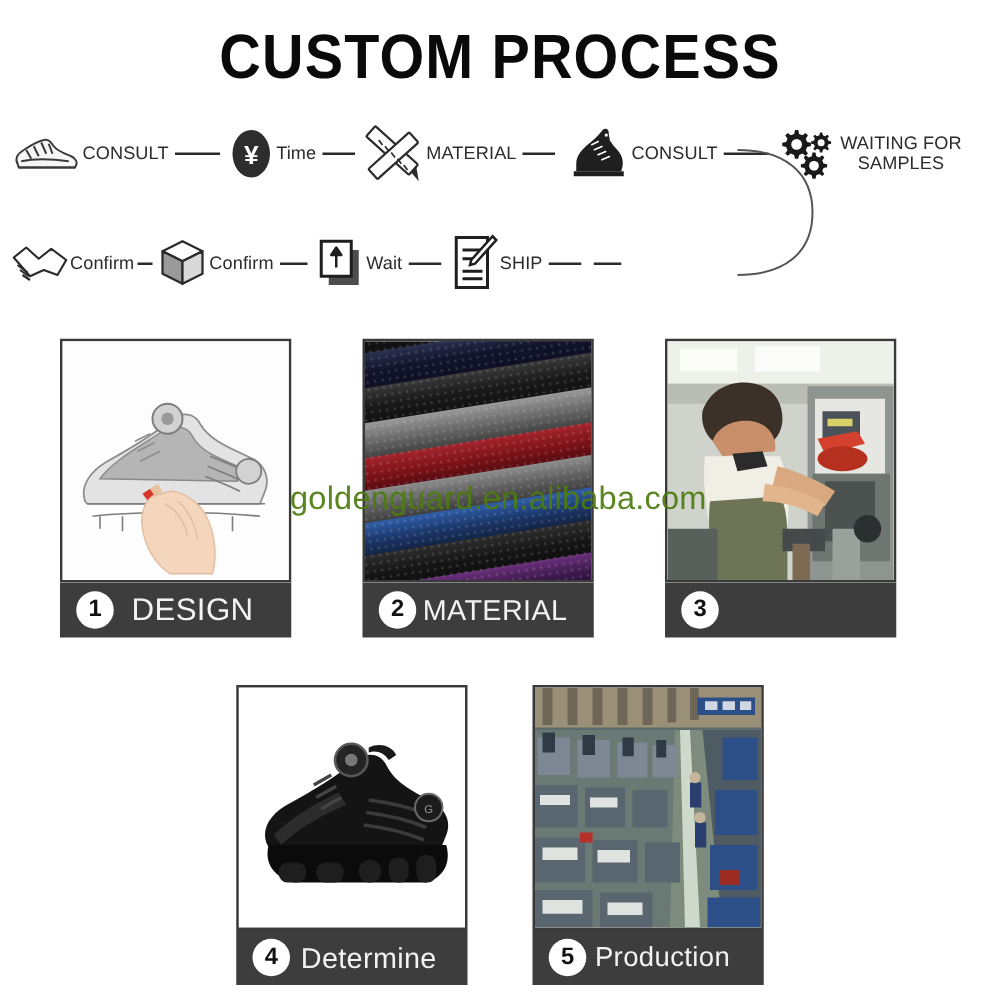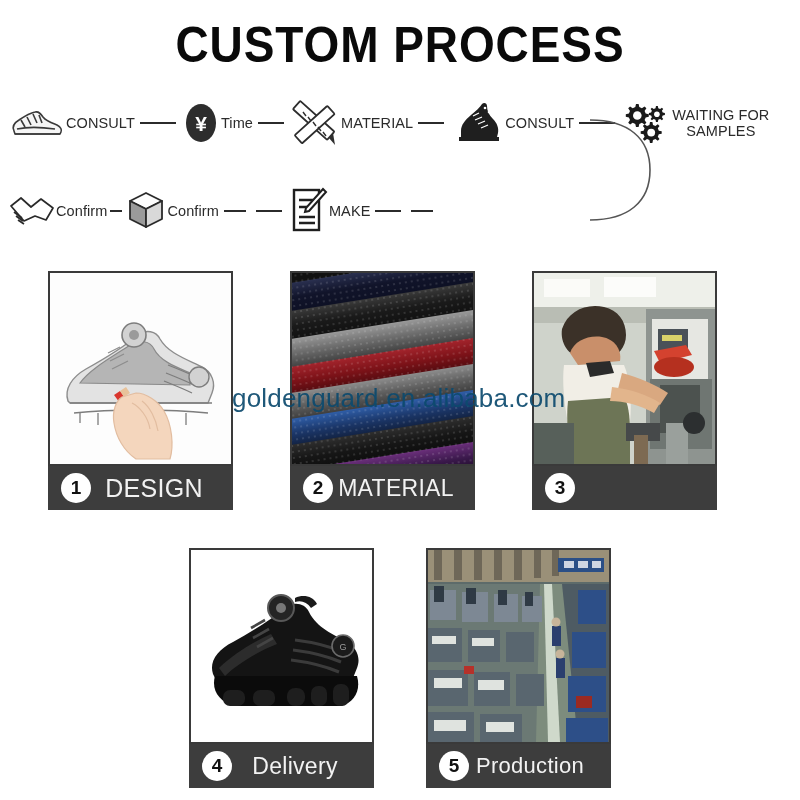--- a/index.html
+++ b/index.html
@@ -95,21 +95,21 @@
   .barlabel.sm{font-size:23px;}
   .barlabel.xs{font-size:22px;padding-right:20px;}
 
   
   .sketchbg{position:absolute;inset:0;background:#fdfdfd;}
   .fabric{position:absolute;inset:0;background:#111;}
   .band{position:absolute;left:-40%;width:190%;height:30px;transform:rotate(-9deg);}
 
   .watermark{
     position:absolute;left:232px;top:383px;
-    font-size:26px;color:#0c4a6e;
+    font-size:26px;color:#4d7c0f;
     letter-spacing:0.2px;
     opacity:.92;
     z-index:40;
     pointer-events:none;
     white-space:nowrap;
     font-family:"Liberation Sans", sans-serif;
   }
 </style>
 </head>
 <body>
@@ -217,32 +217,40 @@
             <path d="M21 4 L37 12 L21 20 L5 12 Z" fill="#fdfdfd"></path>
             <path d="M5 12 L5 30 L21 38 L21 20 Z" fill="#9a9a9a"></path>
             <path d="M37 12 L37 30 L21 38 L21 20 Z" fill="#d9d9d9"></path>
           </g>
         </svg>
         <span class="lbl">Confirm</span>
       </div>
 
       <div class="conn c3"></div>
 
+      <div class="node">
+        <svg class="ico" width="42" height="46" viewBox="0 0 42 46">
+          <rect x="12" y="12" width="24" height="28" fill="#4d4d4d"></rect>
+          <rect x="6" y="5" width="24" height="28" fill="#fff" stroke="#1f1f1f" stroke-width="2.4"></rect>
+          <path d="M18 26 L18 16 L14 16 L18 10 L22 16 L18 16" fill="#1f1f1f" stroke="#1f1f1f" stroke-width="2" stroke-linejoin="round"></path>
+        </svg>
+        <span class="lbl">Wait</span>
+      </div>
 
       <div class="conn c2"></div>
 
       <div class="node">
         <svg class="ico" width="42" height="50" viewBox="0 0 42 50">
           <rect x="7" y="4" width="25" height="40" fill="#fff" stroke="#1f1f1f" stroke-width="2.4"></rect>
           <g stroke="#1f1f1f" stroke-width="2.4">
             <path d="M12 14 L26 14 M12 21 L22 21 M12 31 L28 31 M12 37 L28 37"></path>
           </g>
           <path d="M36 3 L39 6 L22 25 L18 26 L19 22 Z" fill="#fff" stroke="#1f1f1f" stroke-width="2"></path>
         </svg>
-        <span class="lbl">MAKE</span>
+        <span class="lbl">SHIP</span>
       </div>
 
       <div class="conn c2"></div>
 
 
       <div class="conn c3"></div>
 
     </div>
   </div>
 
@@ -370,21 +378,21 @@
           <circle cx="152" cy="96" r="11" fill="#1b1b1b" stroke="#6a6a6a" stroke-width="1.6"></circle>
           <text x="152" y="100" font-family="Liberation Sans, sans-serif" font-size="9" fill="#9a9a9a" text-anchor="middle">G</text>
           <g stroke="#444" stroke-width="2.6" fill="none">
             <path d="M60 78 L74 70 M62 88 L78 79 M66 97 L82 88"></path>
           </g>
           <path d="M104 48 C112 44 122 46 126 54 L120 58 C116 52 110 50 104 52 Z" fill="#1a1a1a"></path>
         </svg>
       </div>
       <div class="bar">
         <span class="badge">4</span>
-        <span class="barlabel sm">Delivery</span>
+        <span class="barlabel sm">Determine</span>
       </div>
     </div>
 
     <div class="card tall">
       <div class="pic">
         <svg width="181" height="192" viewBox="0 0 181 192" style="position:absolute;inset:0">
           <rect width="181" height="192" fill="#5d6b6a"></rect>
           <rect x="0" y="0" width="181" height="32" fill="#9a9078"></rect>
           <g fill="#6e6758">
             <rect x="6" y="0" width="8" height="30"></rect>

